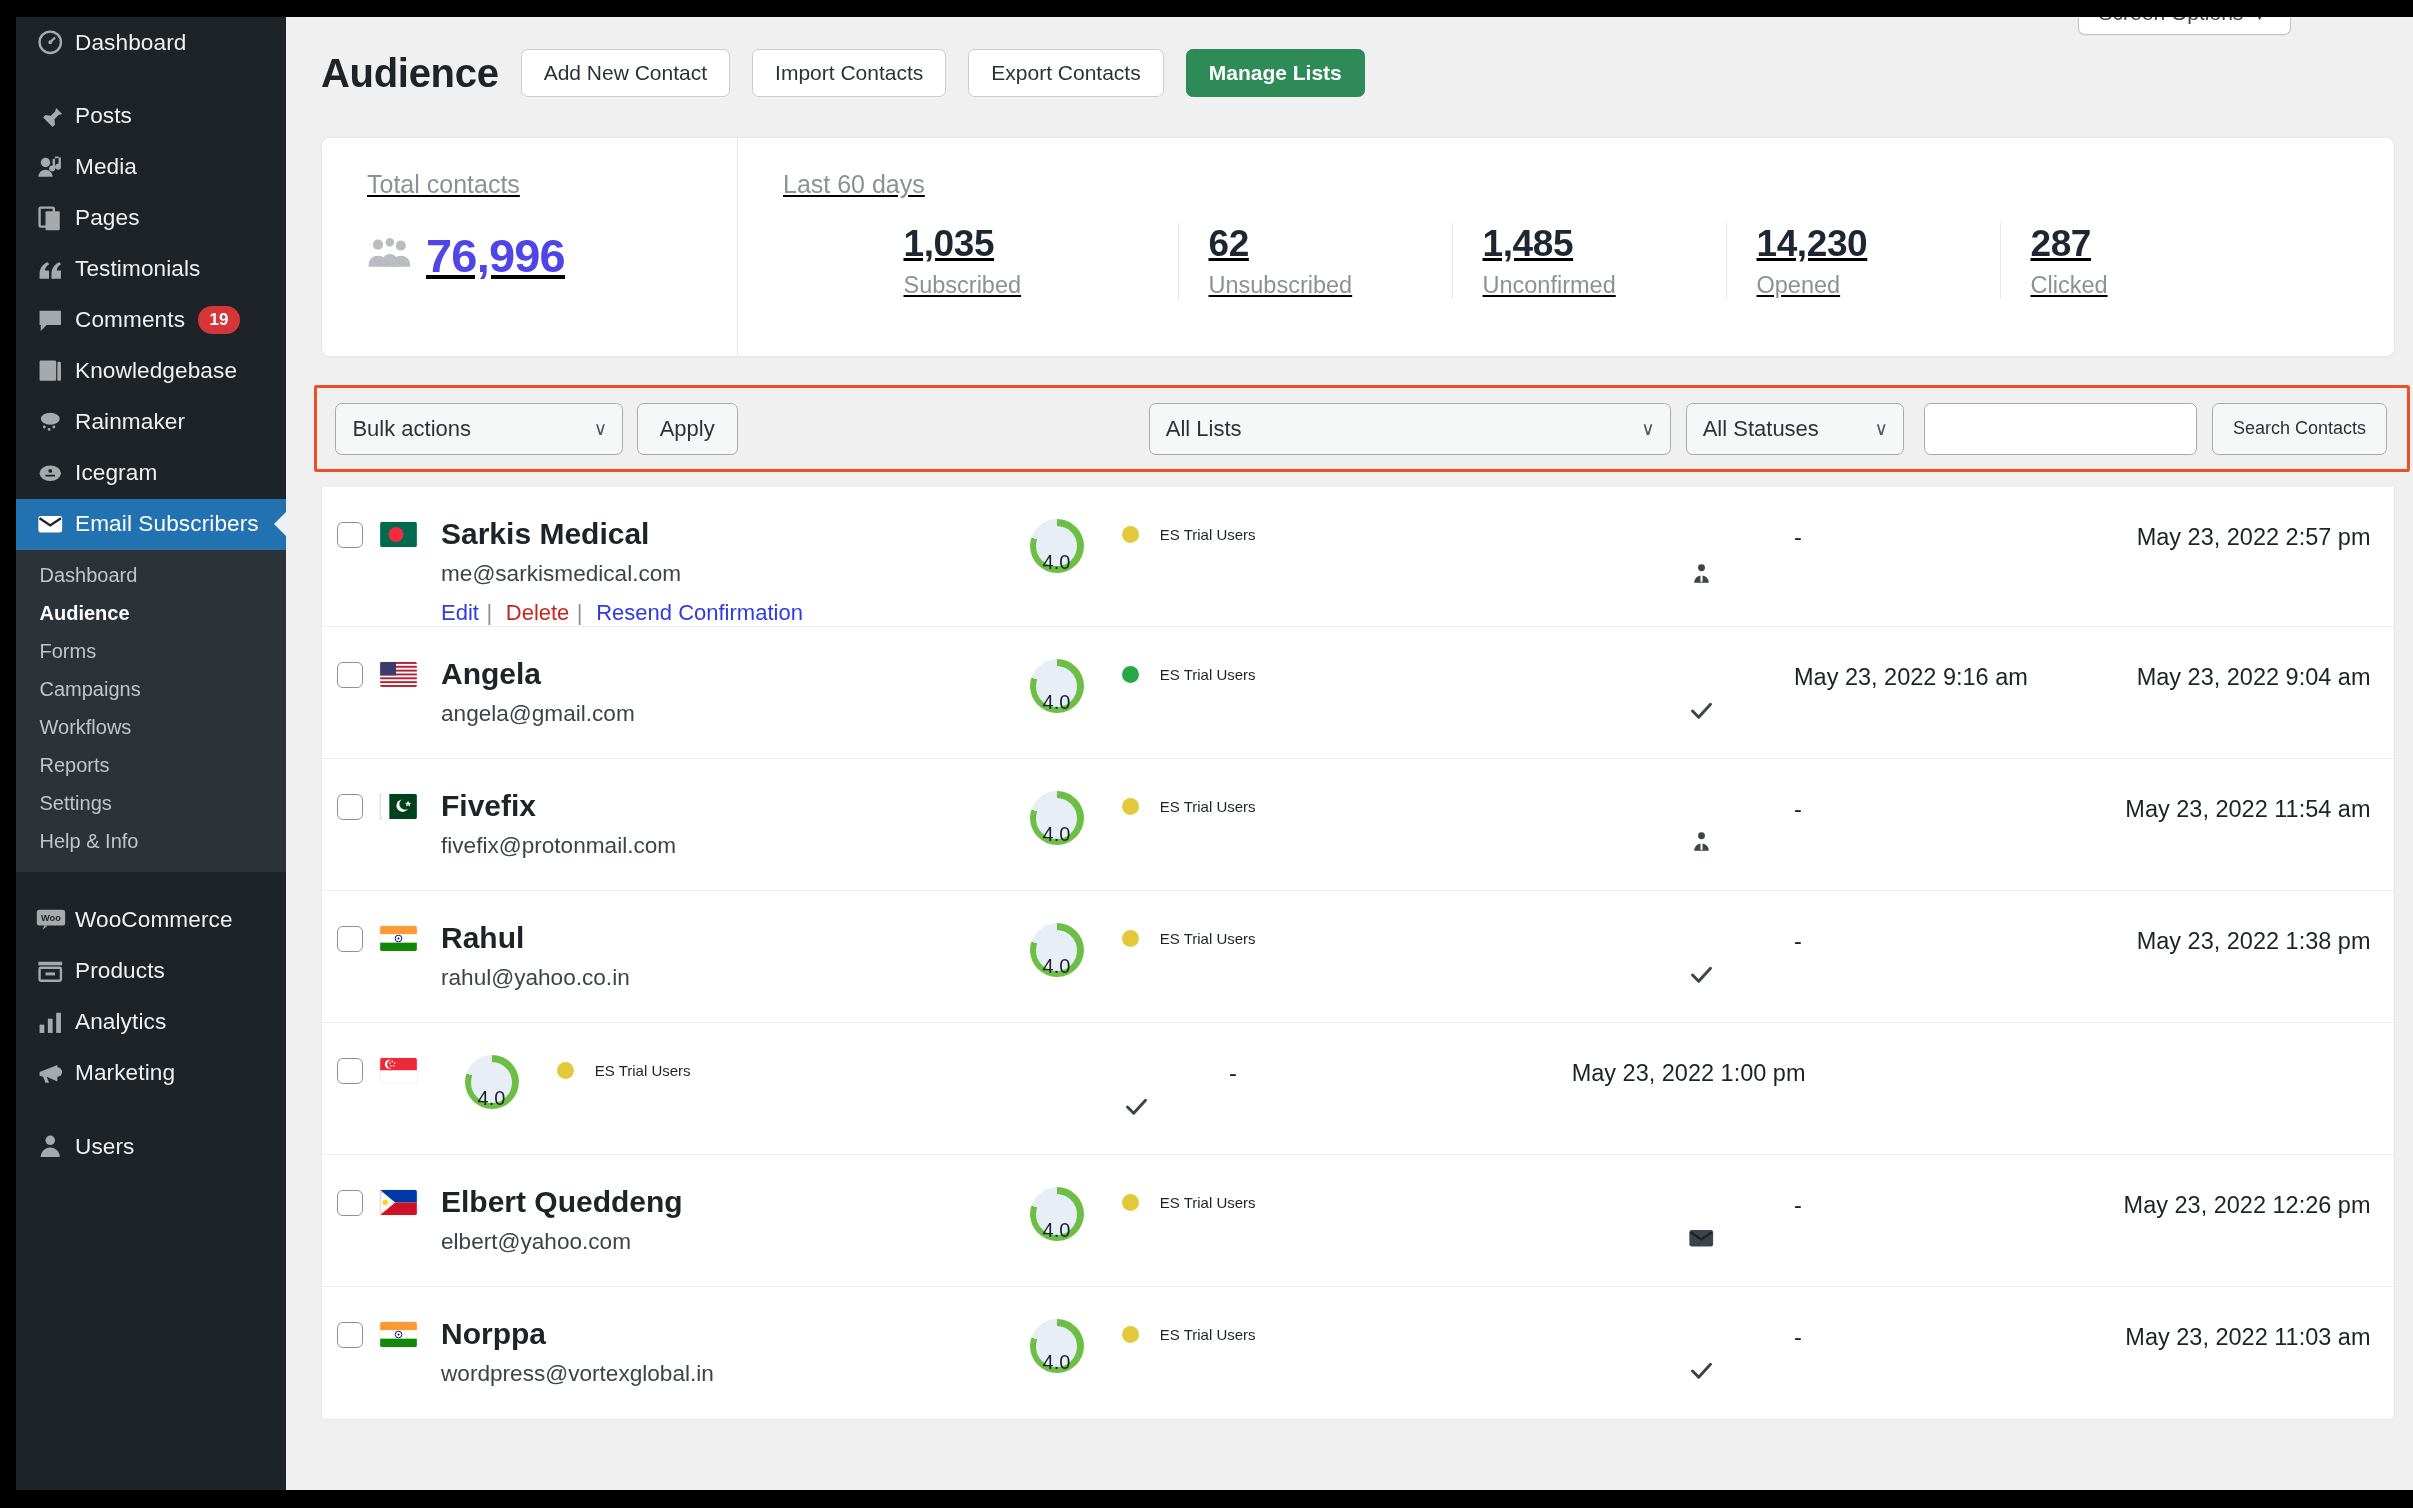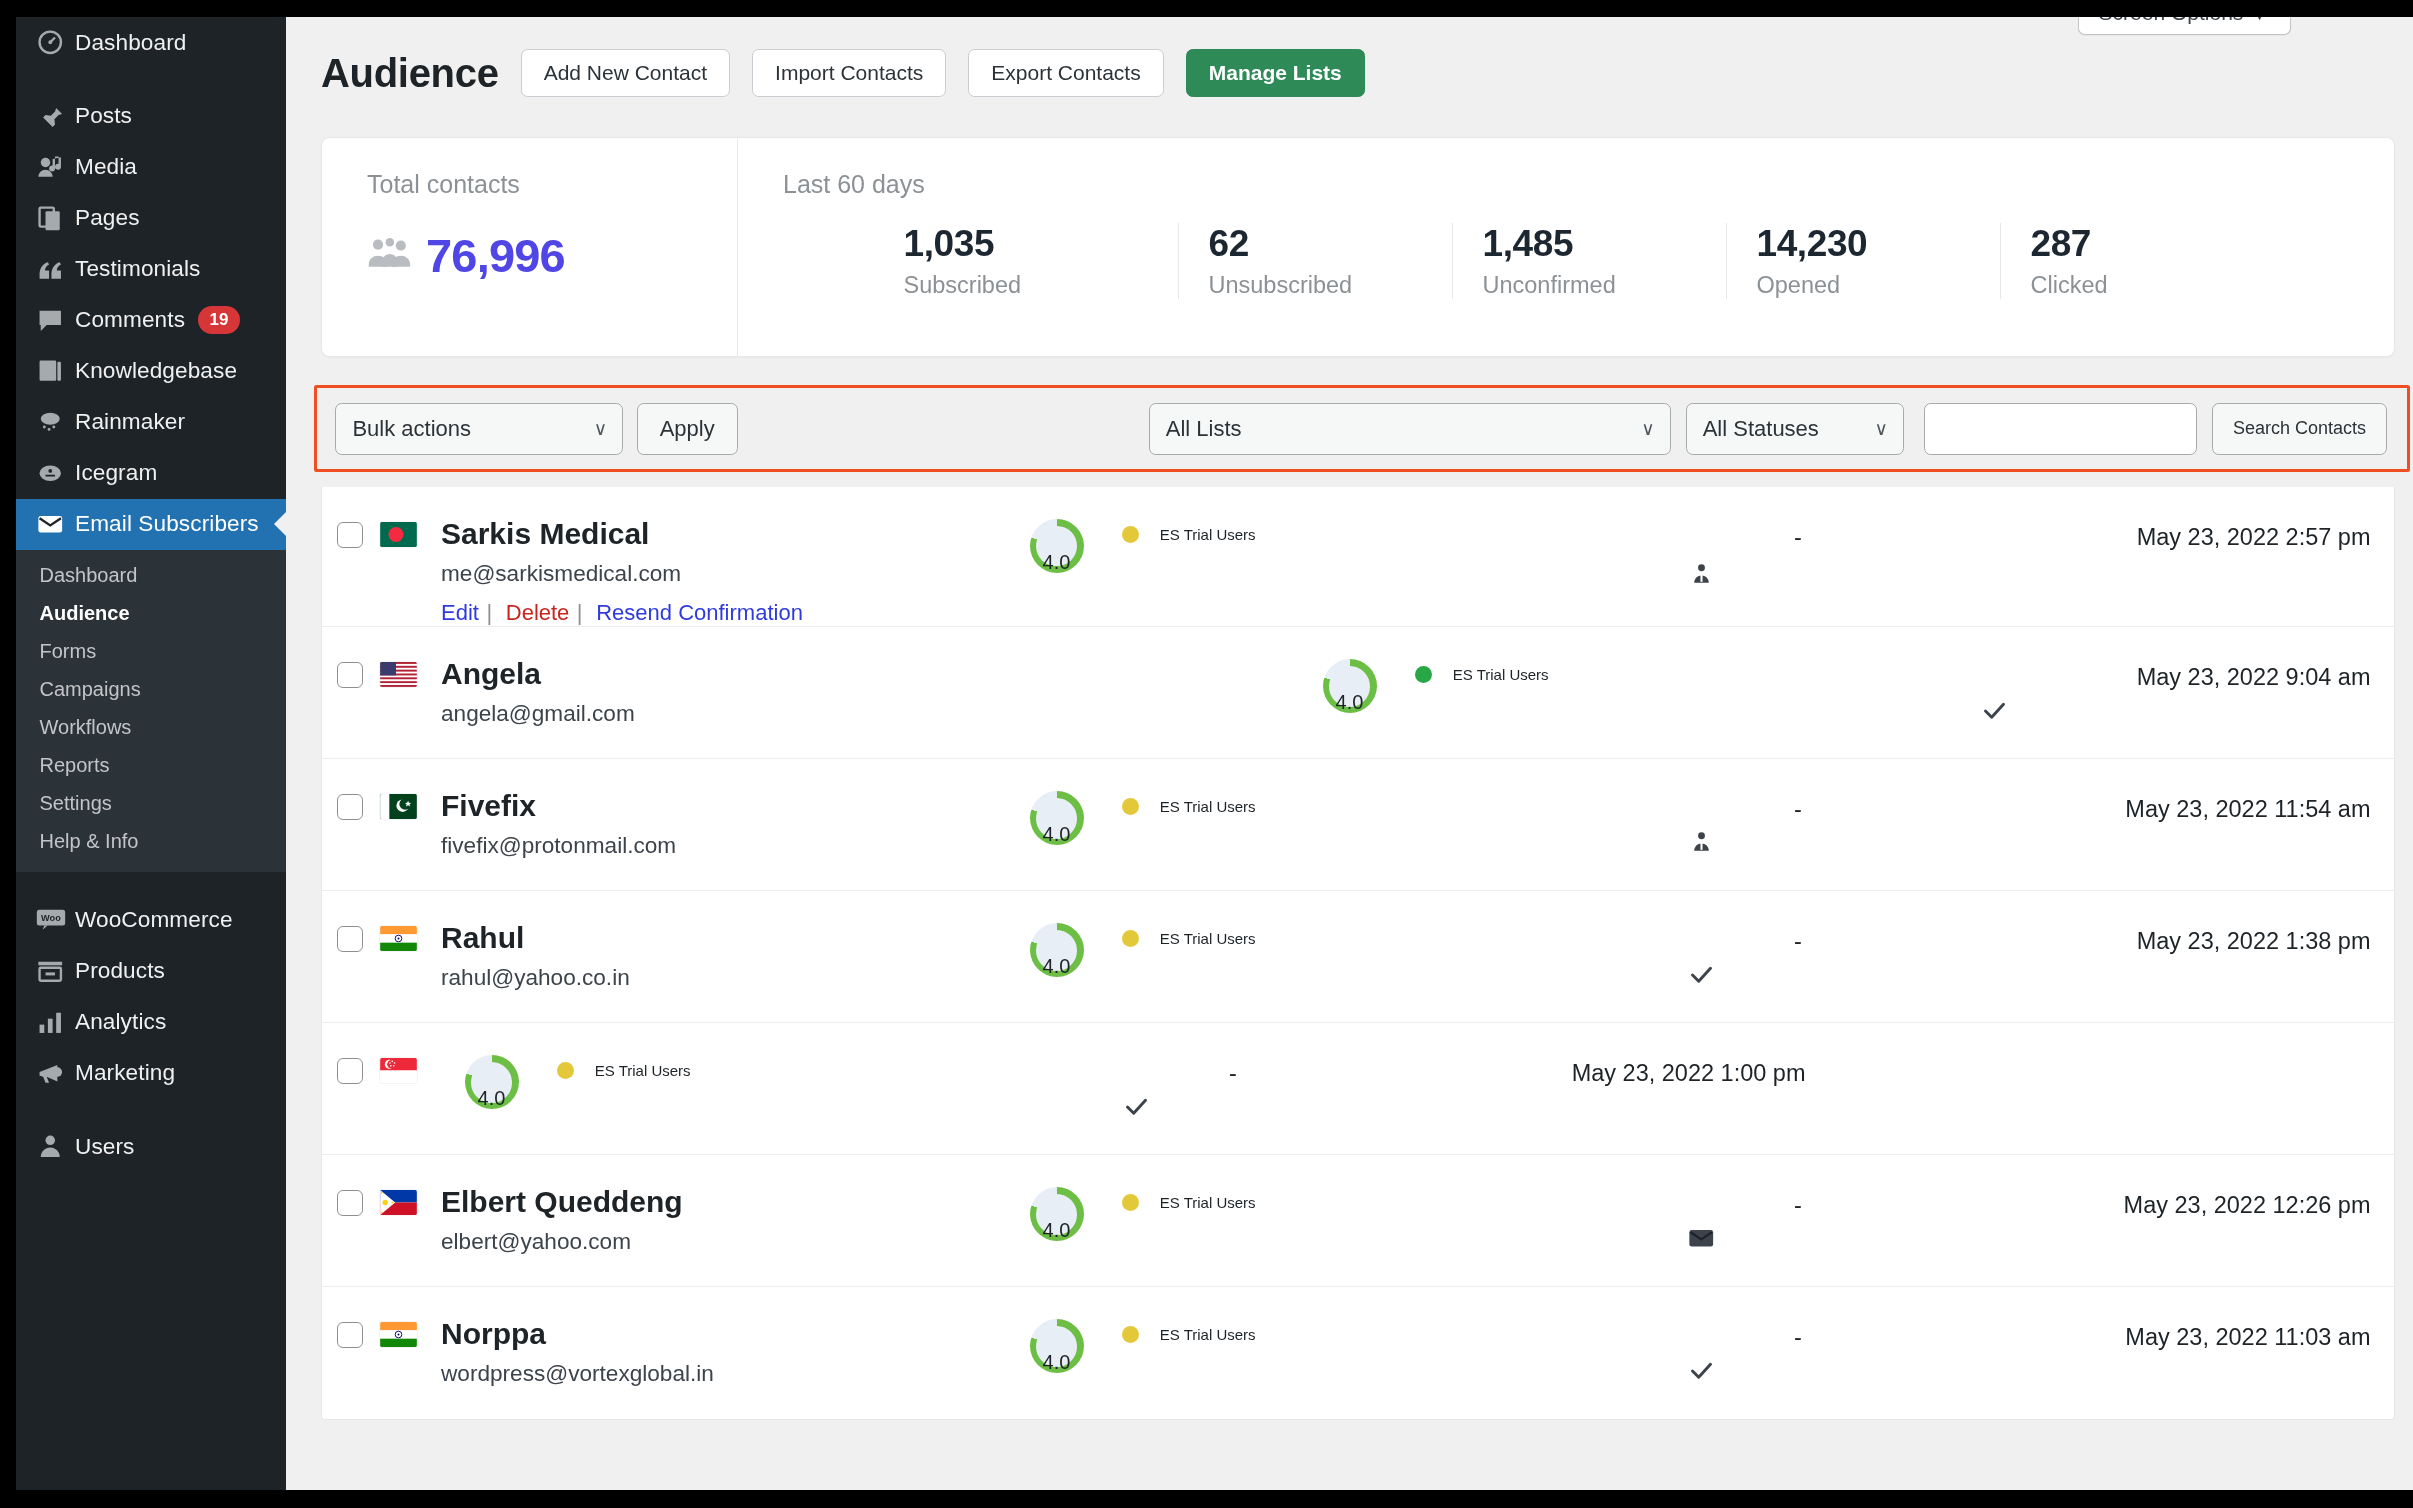--- a/index.html
+++ b/index.html
@@ -35,21 +35,21 @@
       box-shadow:0 0.8px 0.8px rgba(0,0,0,.04); }
 
   .page-head { display:flex; align-items:center; padding:32px 0 0 35px; }
   .page-title { font-size:40px; font-weight:700; color:#1d2327; letter-spacing:-0.3px; }
   .btn { font-size:21px; color:#2c3338; background:#fff; border:0.8px solid #c9ccd0; border-radius:6.7px;
          padding:11.7px 22px 13.4px; margin-left:22px; line-height:1; white-space:nowrap; cursor:pointer; }
   .btn.primary { background:#2e8b57; border-color:#2e8b57; color:#fff; font-weight:600; }
 
   
   .stats-card { margin:40px 35px 0 35px; background:#fff; border:0.8px solid #e6e7e8; border-radius:8.4px;
-                height:220px; display:flex; overflow:hidden; box-shadow:0 0.8px 1.7px rgba(0,0,0,.03); }
+                height:220px; display:flex; overflow:hidden; box-shadow:0 0.8px 1.7px rgba(0,0,0,.03);text-decoration:underline; }
   .stat-total { width:416px; min-width:416px; border-right:0.8px solid #e6e7e8; padding:32px 0 0 45px; }
   .stat-label { font-size:25px; color:#8c9196; font-weight:400; }
   .total-row { display:flex; align-items:center; margin-top:29px; }
   .ppl-icon { color:#b9bdc2; margin-right:15px; }
   .total-num { font-size:47px; font-weight:700; color:#4f46e5; letter-spacing:-0.8px; }
 
   .stat-right { flex:1; padding:32px 0 0 45px; }
   .stat-cols { display:flex; margin-top:23.5px;justify-content:center; }
   .stat-col { padding:0 0 0 0; width:274px; }
   .stat-col + .stat-col { border-left:0.8px solid #e6e7e8; padding-left:30px; }
@@ -459,20 +459,23 @@
         <span class="dot" style="background:#27a745"></span>
         <span class="lname">ES Trial Users</span>
      </div>
      <div class="c-status">
         <span class="st-ico">
                   <svg width="27" height="27" viewBox="0 0 24 24" fill="none" stroke="currentColor" stroke-width="2.6" stroke-linecap="round" stroke-linejoin="round">
                     <path d="M4 12.5l5.5 5.5L20 6.5"></path>
                   </svg>
                 </span>
      </div>
+     <div class="c-opened">
+        <span class="opened-txt">May 23, 2022 9:16 am</span>
+     </div>
      <div class="c-created">
         <span class="created-txt">May 23, 2022 9:04 am</span>
      </div>
             </div>
             <div class="trow">
               <div class="c-check">
                 <span class="cb"></span>
               </div>
      <div class="c-flag">
                 <span class="flag"><svg viewBox="0 0 44 30" width="37" height="25">

